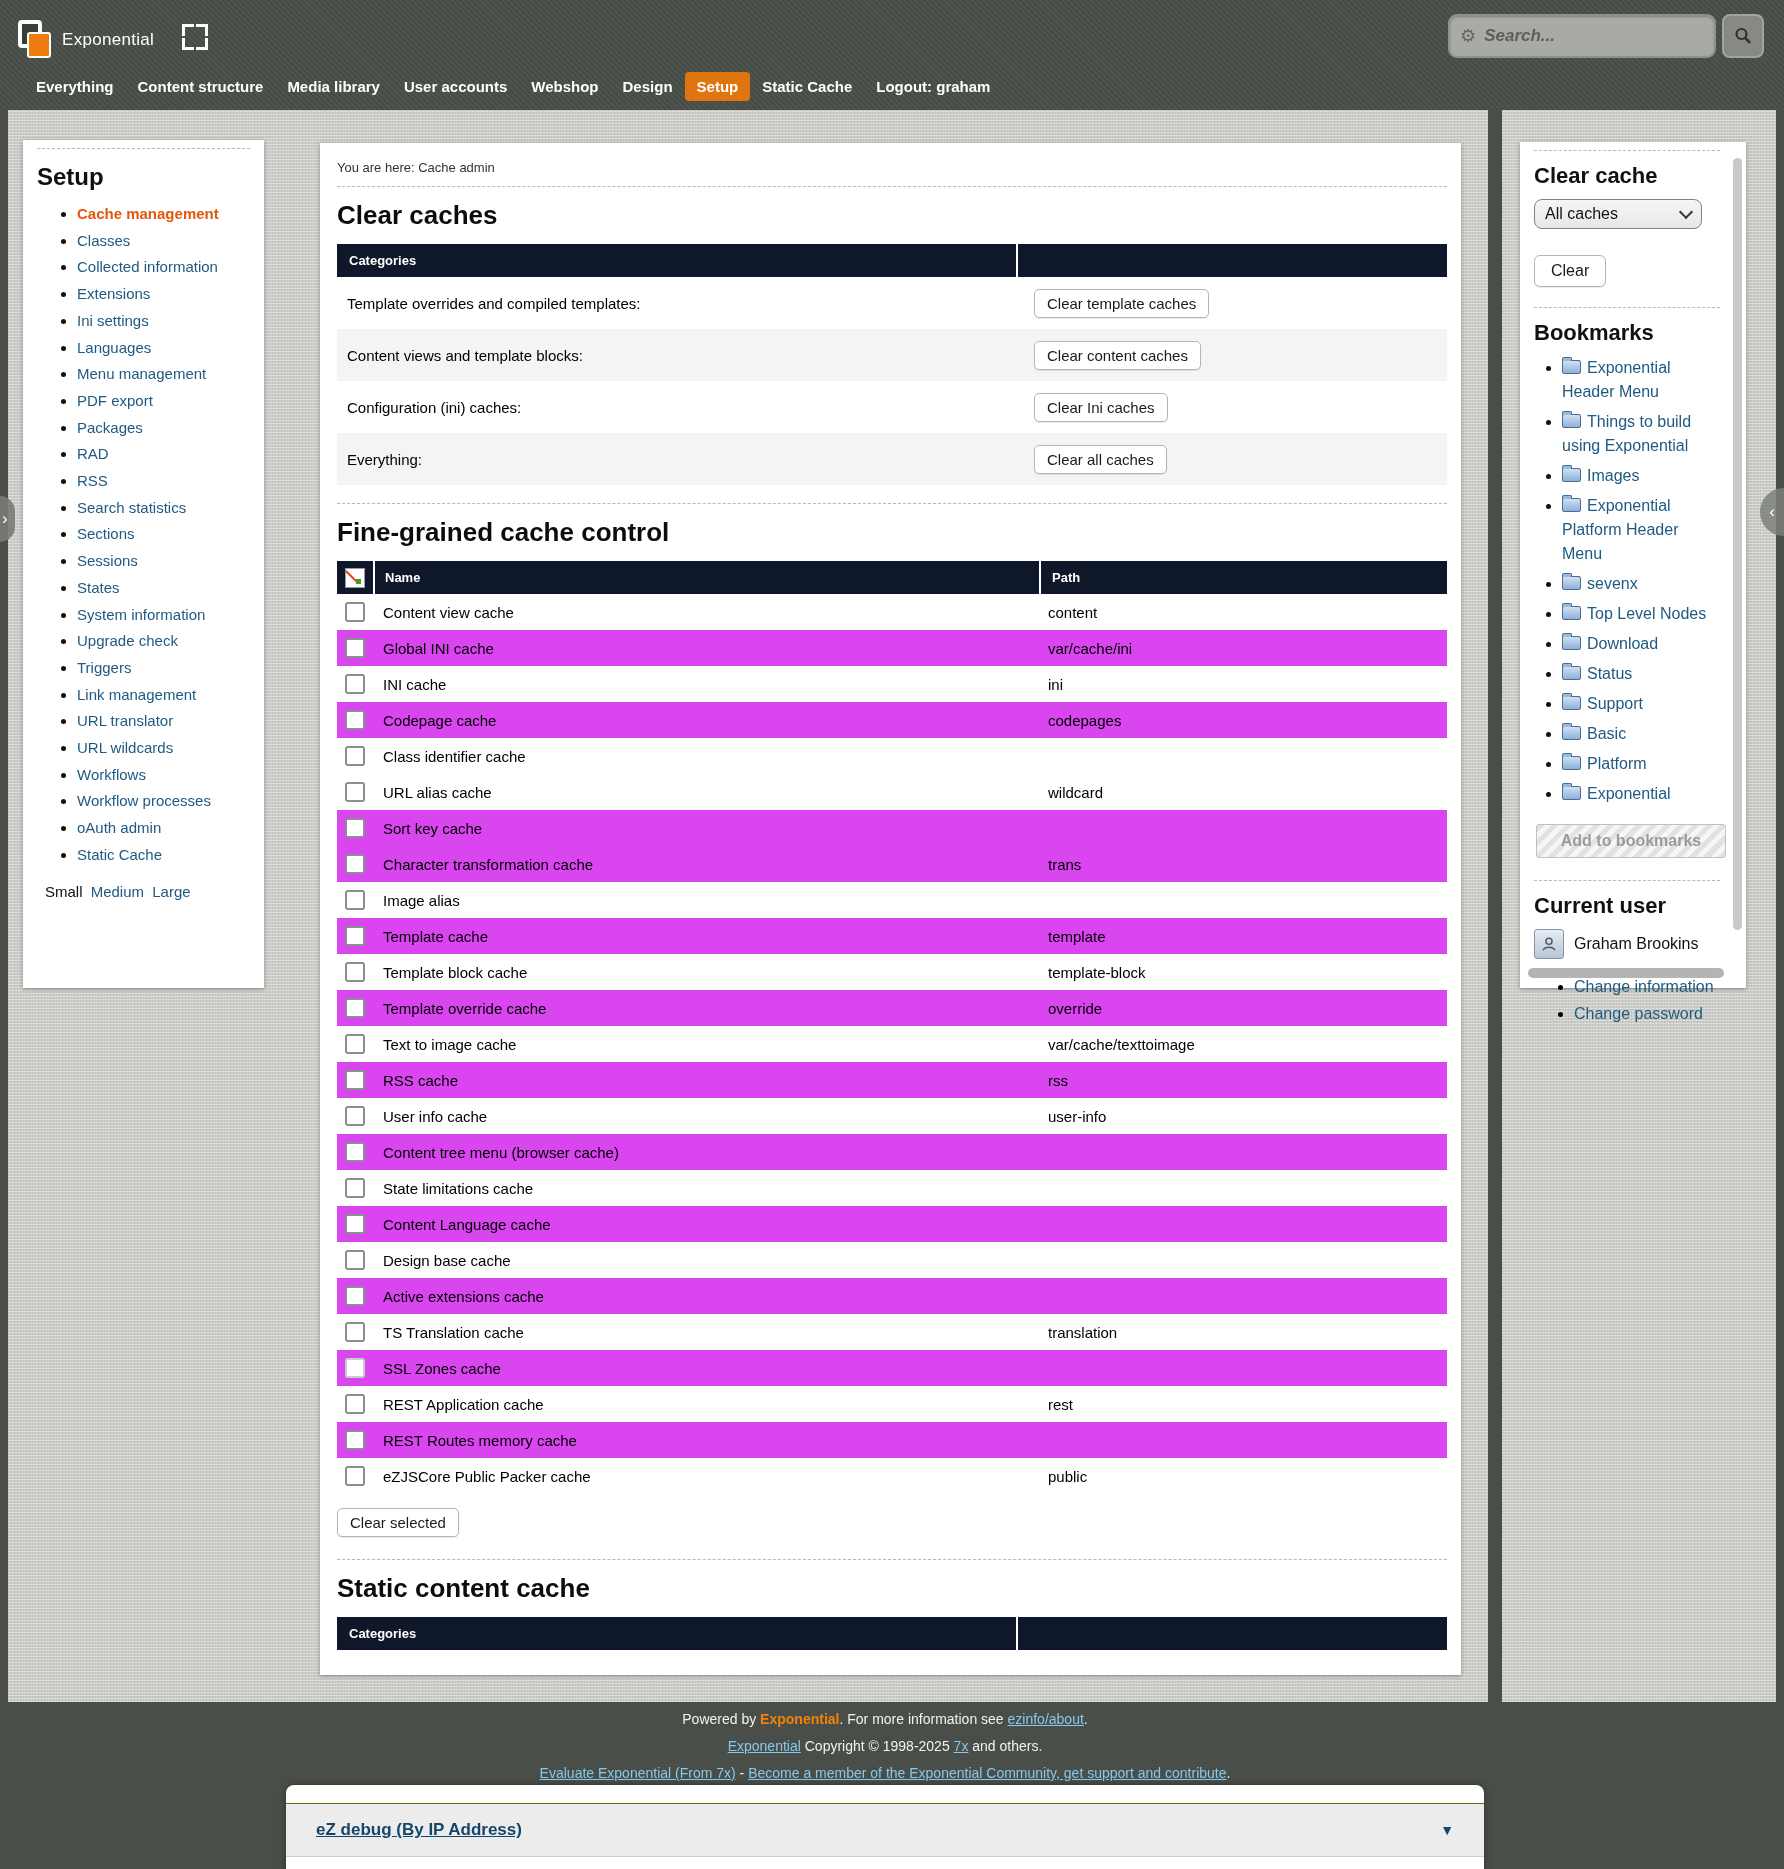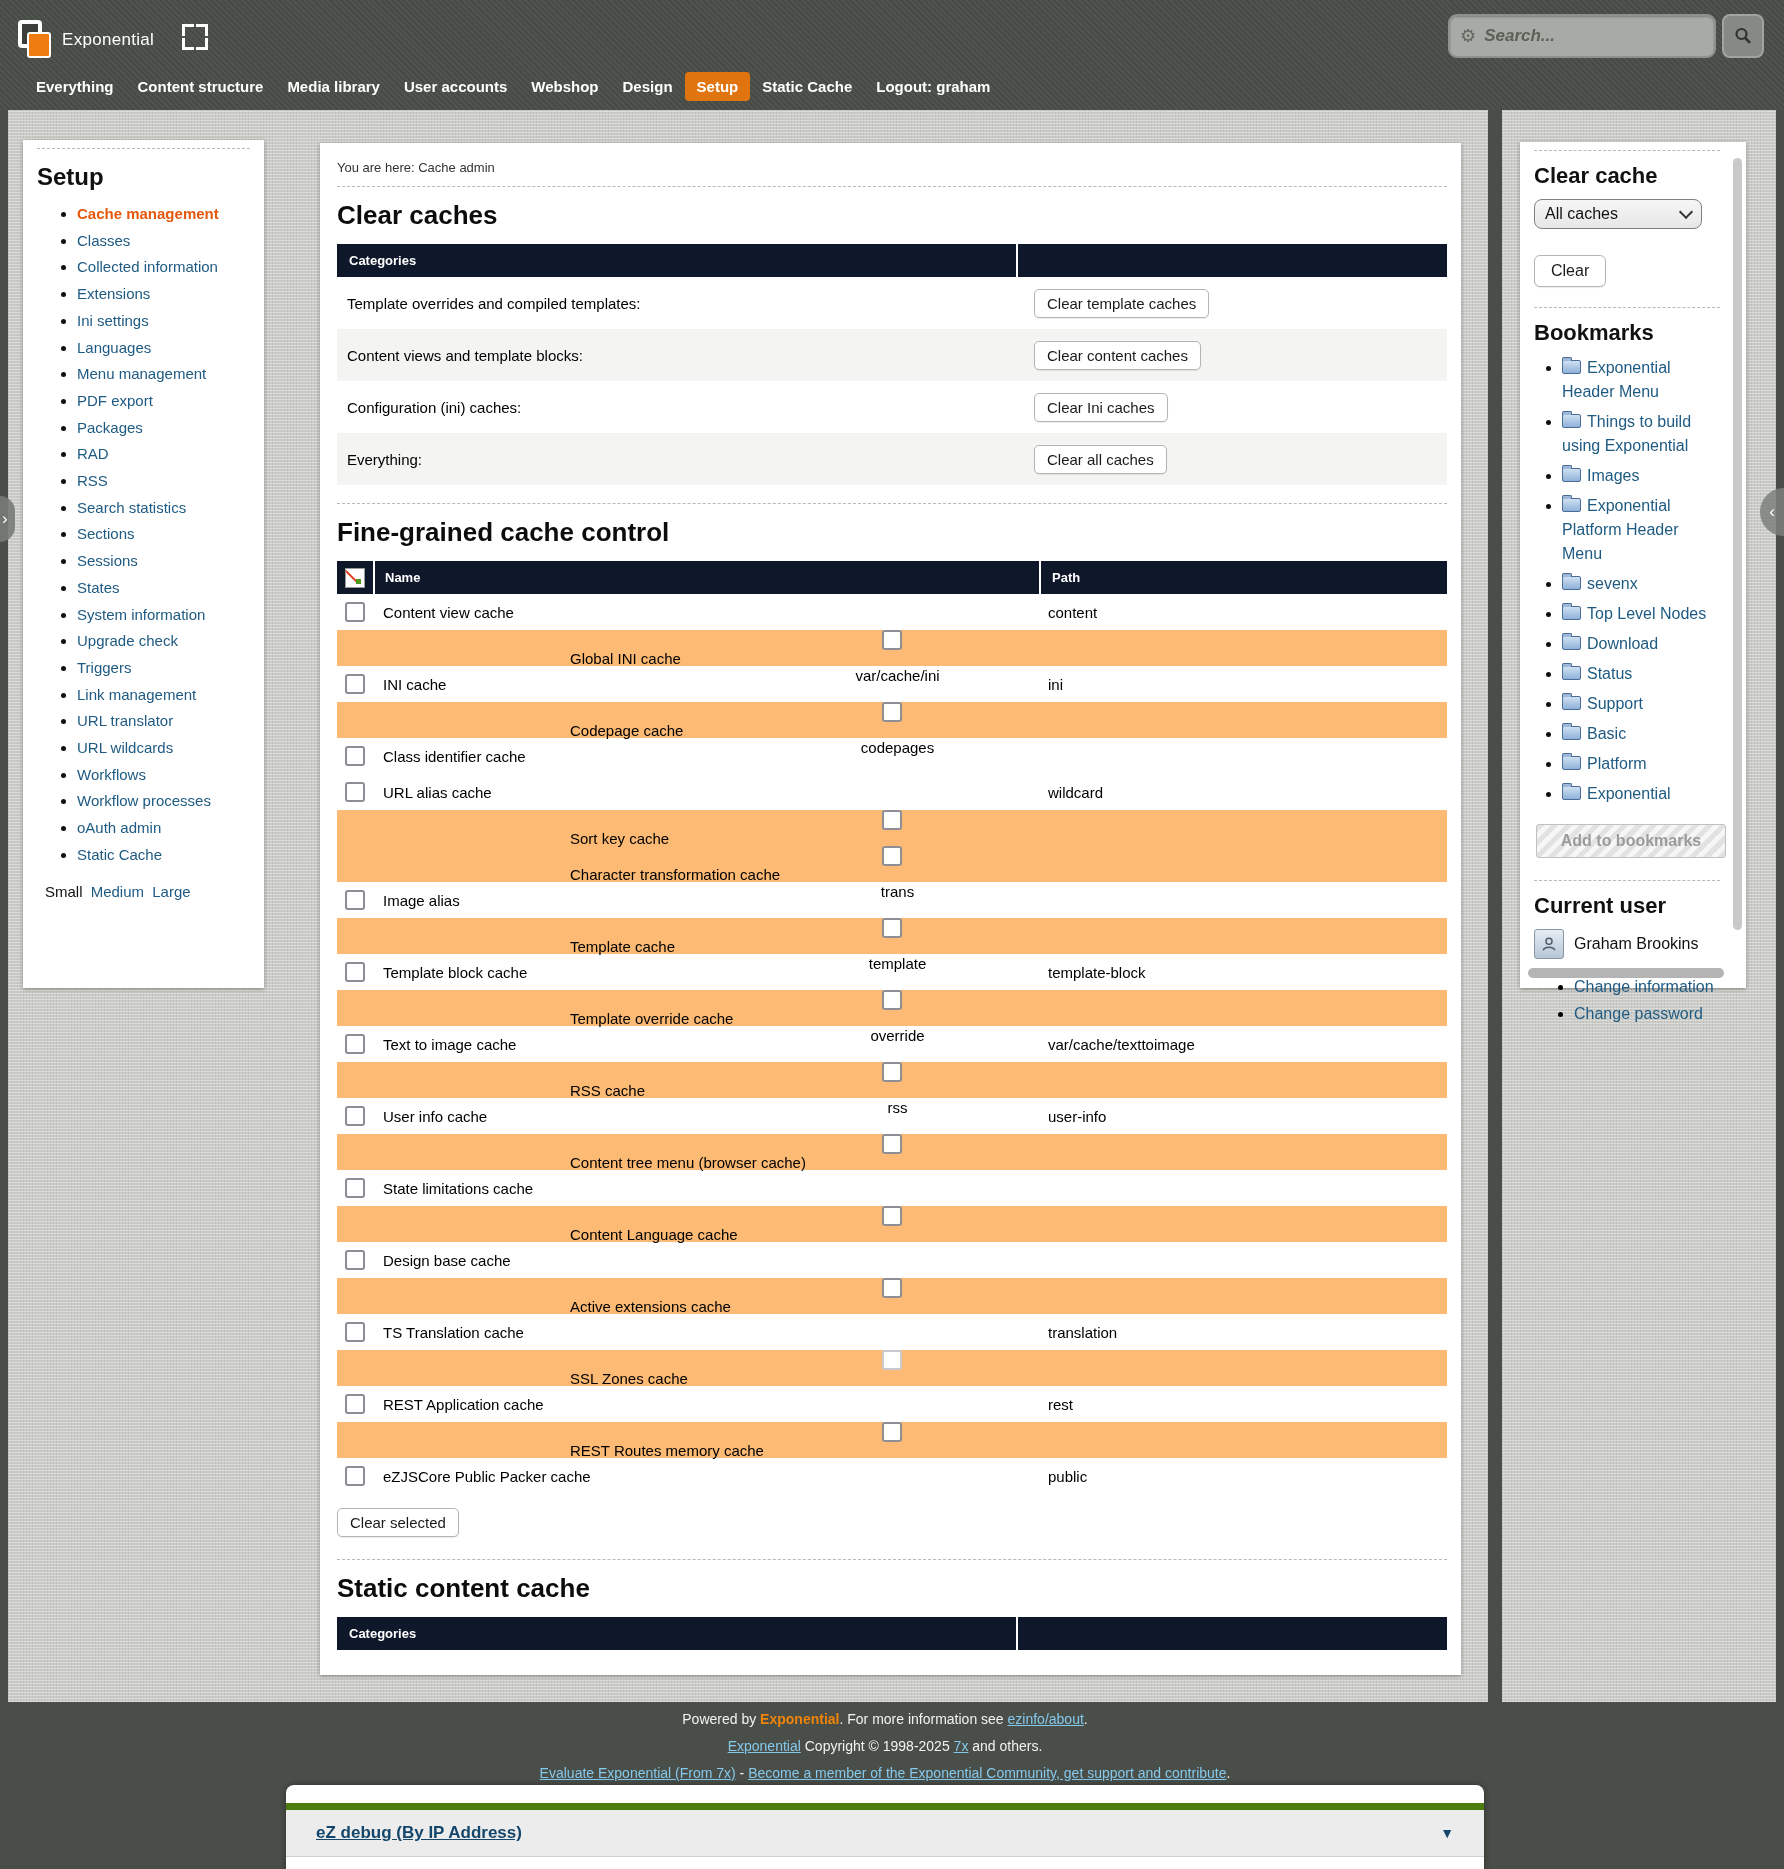--- a/index.html
+++ b/index.html
@@ -75,21 +75,21 @@
   .cc-row.alt{background:#f4f4f3;}
   .cc-label{width:679px;padding-left:10px;box-sizing:border-box;}
   .cc-btncell{flex:1;padding-left:18px;}
 
   
   #selall{width:18px;height:18px;background:#fff;border:1px solid #9a9a9a;position:relative;overflow:hidden;cursor:pointer;}
   #selall .diag{position:absolute;left:-3px;top:7px;width:18px;height:2px;background:#e03c1e;transform:rotate(45deg);}
   #selall .dot{position:absolute;right:3px;bottom:3px;width:5px;height:5px;background:#4d9a1c;}
 
   .fg-row{display:flex;align-items:center;height:36px;font-size:15px;color:#000;}
-  .fg-row.alt{background:#fdba74;flex-direction:column;}
+  .fg-row.alt{background:#d946ef;}
   .fg-c1{width:36px;display:flex;justify-content:center;}
   .fg-c2{width:664px;padding-left:10px;box-sizing:border-box;}
   .fg-c3{flex:1;padding-left:11px;}
   .cbx{width:16px;height:16px;border:2px solid #8d8d96;border-radius:3px;background:#fff;cursor:pointer;}
   .cbx.disabled{border-color:#c9c9d2;}
 
   
   #right-panel{left:1520px;top:142px;width:226px;height:846px;}
   #right-panel .inner{padding:8px 26px 0 14px;}
   #right-panel h2{font-size:22px;margin:12px 0 10px 0;color:#111;}
@@ -129,21 +129,21 @@
   #footer{position:absolute;left:0;top:1702px;width:1784px;height:167px;background:#4a4e48;}
   #footer-text{position:absolute;left:286px;top:4px;width:1198px;text-align:center;
     font-size:14px;color:#f2f2f2;line-height:27px;}
   #footer-text a{color:#85c9ec;text-decoration:underline;cursor:pointer;}
   .brand-orange{color:#ef8408;font-weight:bold;}
 
   
   #debug-box{position:absolute;left:286px;top:1785px;width:1198px;height:100px;background:#fff;
     border-radius:8px 8px 0 0;box-shadow:0 0 6px rgba(0,0,0,.4);}
   #debug-bar{position:absolute;left:0;top:18px;width:100%;height:54px;background:#ececec;
-    border-top:7px solid #4d7c0f;border-bottom:1px solid #cfcfcf;box-sizing:border-box;
+    border-top:1px solid #4d7c0f;border-bottom:1px solid #cfcfcf;box-sizing:border-box;
     display:flex;align-items:center;justify-content:space-between;padding:0 30px;}
   #debug-title{font-size:17px;font-weight:bold;color:#14466b;text-decoration:underline;cursor:pointer;}
   #debug-toggle{font-size:14px;color:#14466b;cursor:pointer;}
 </style>
 </head>
 <body>
 
 <div id="stage">
 
   <div id="main-region" class="texture"></div>

